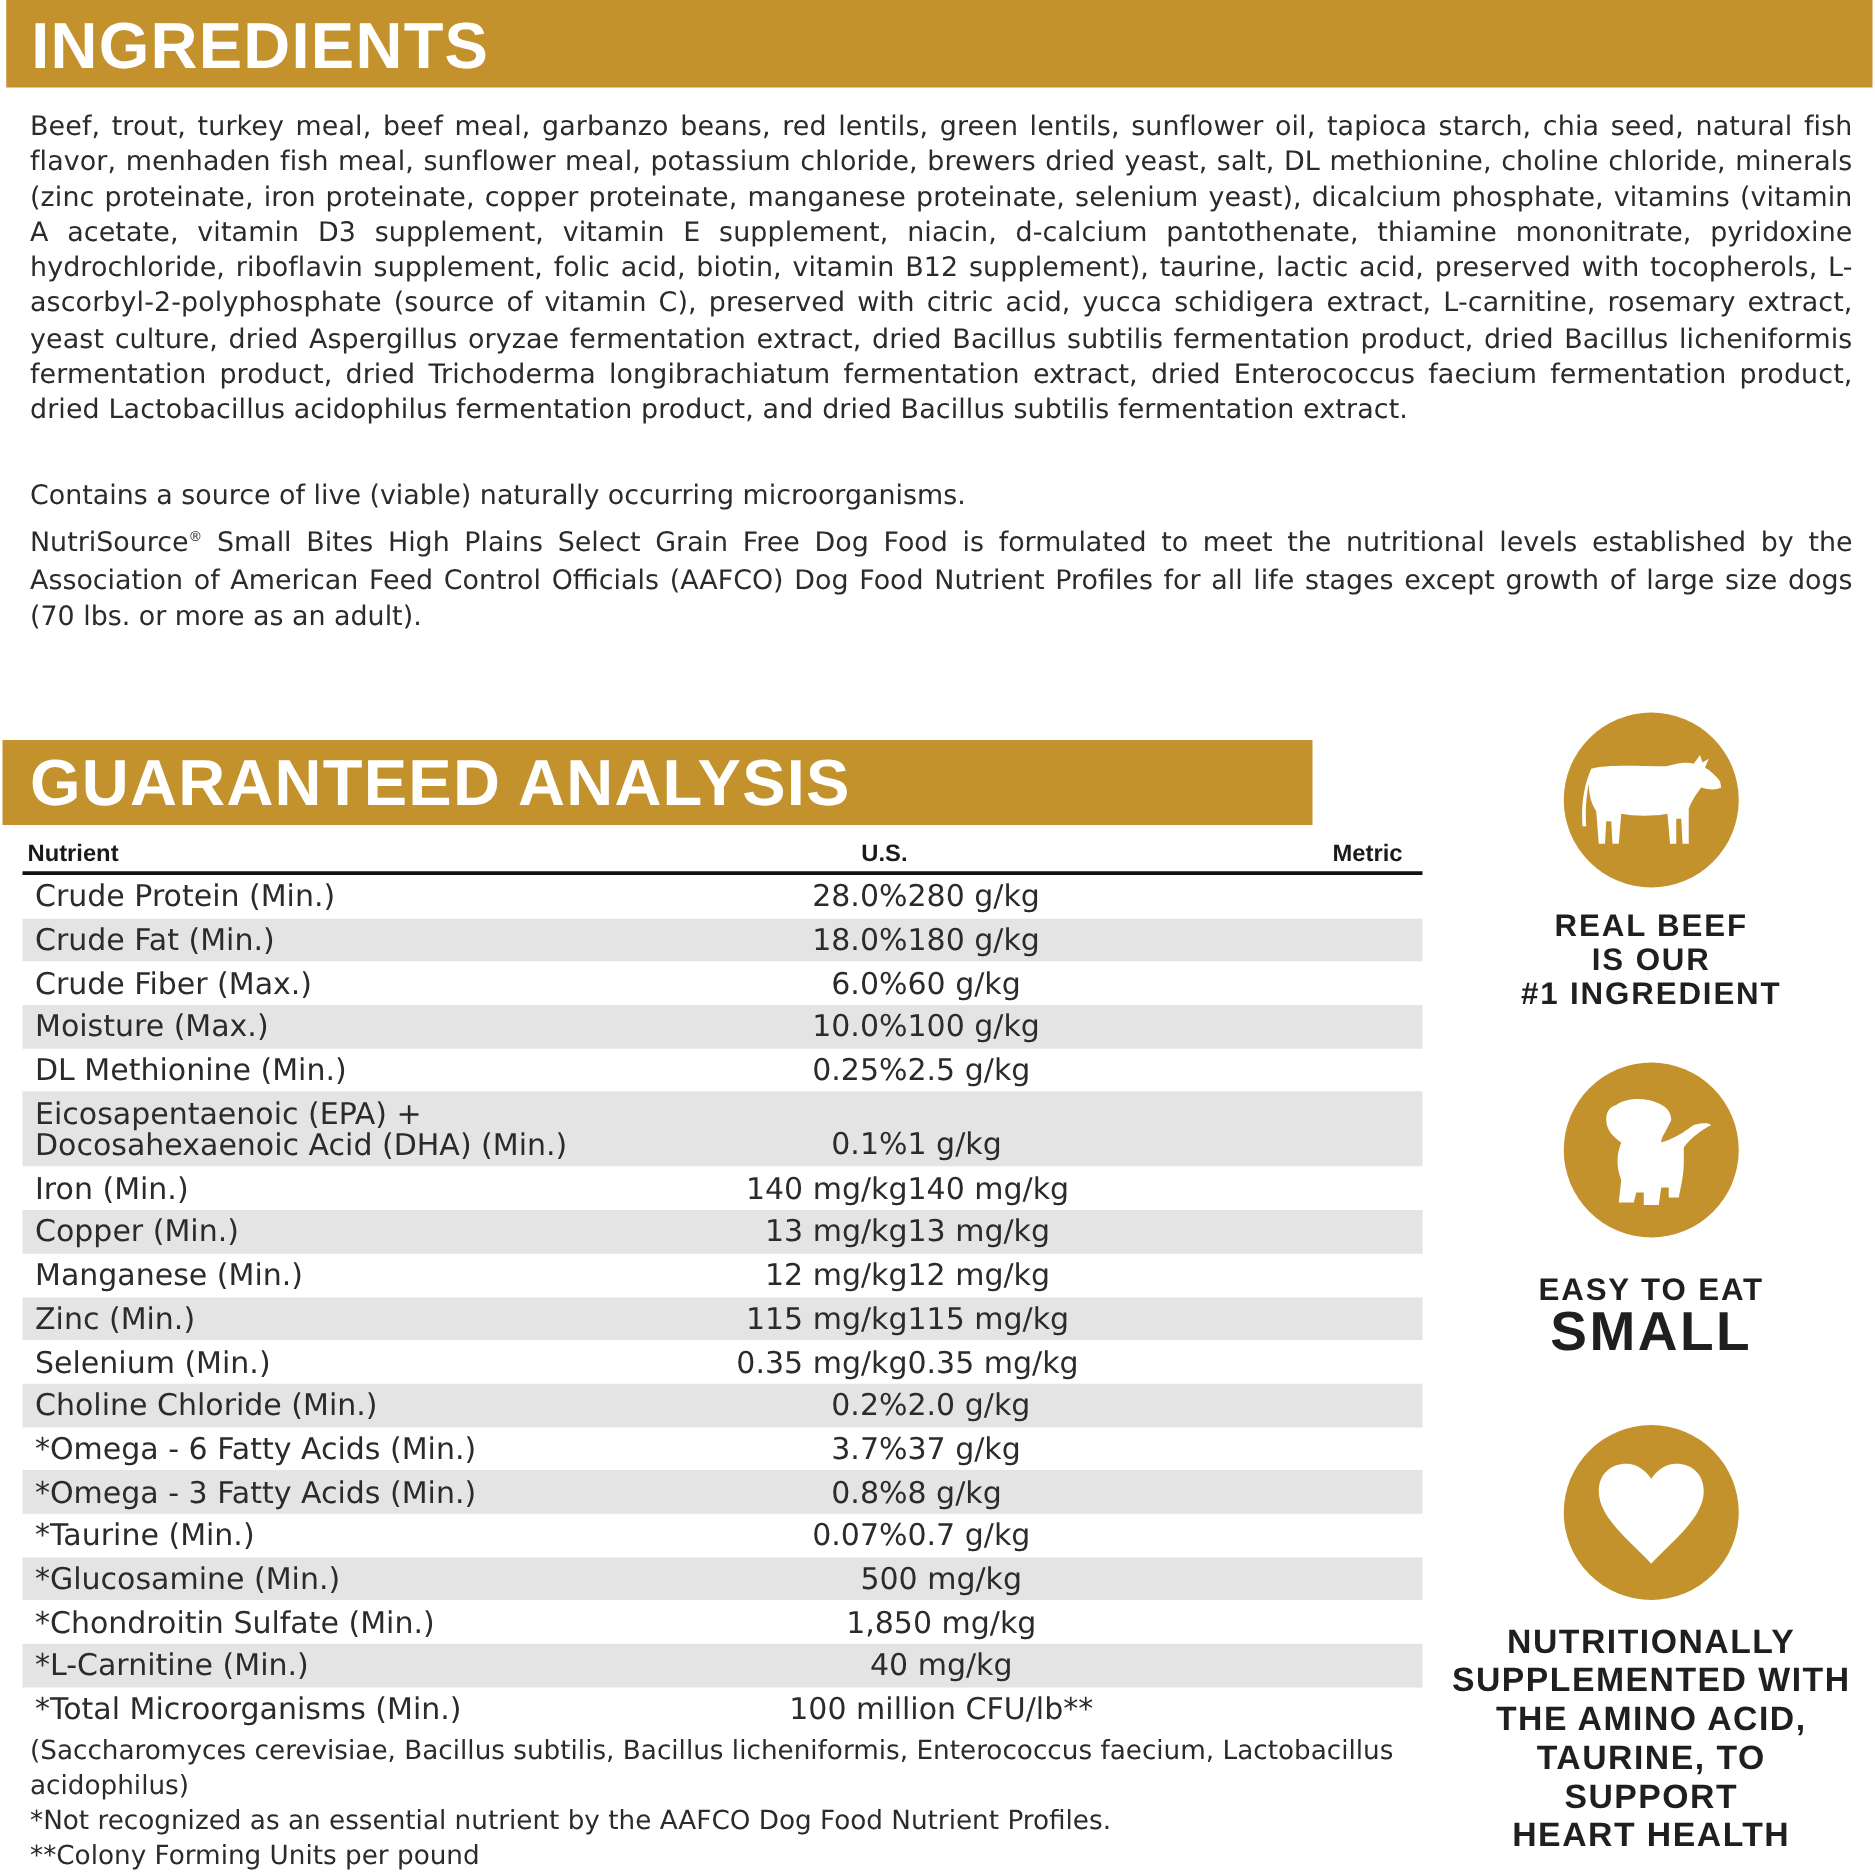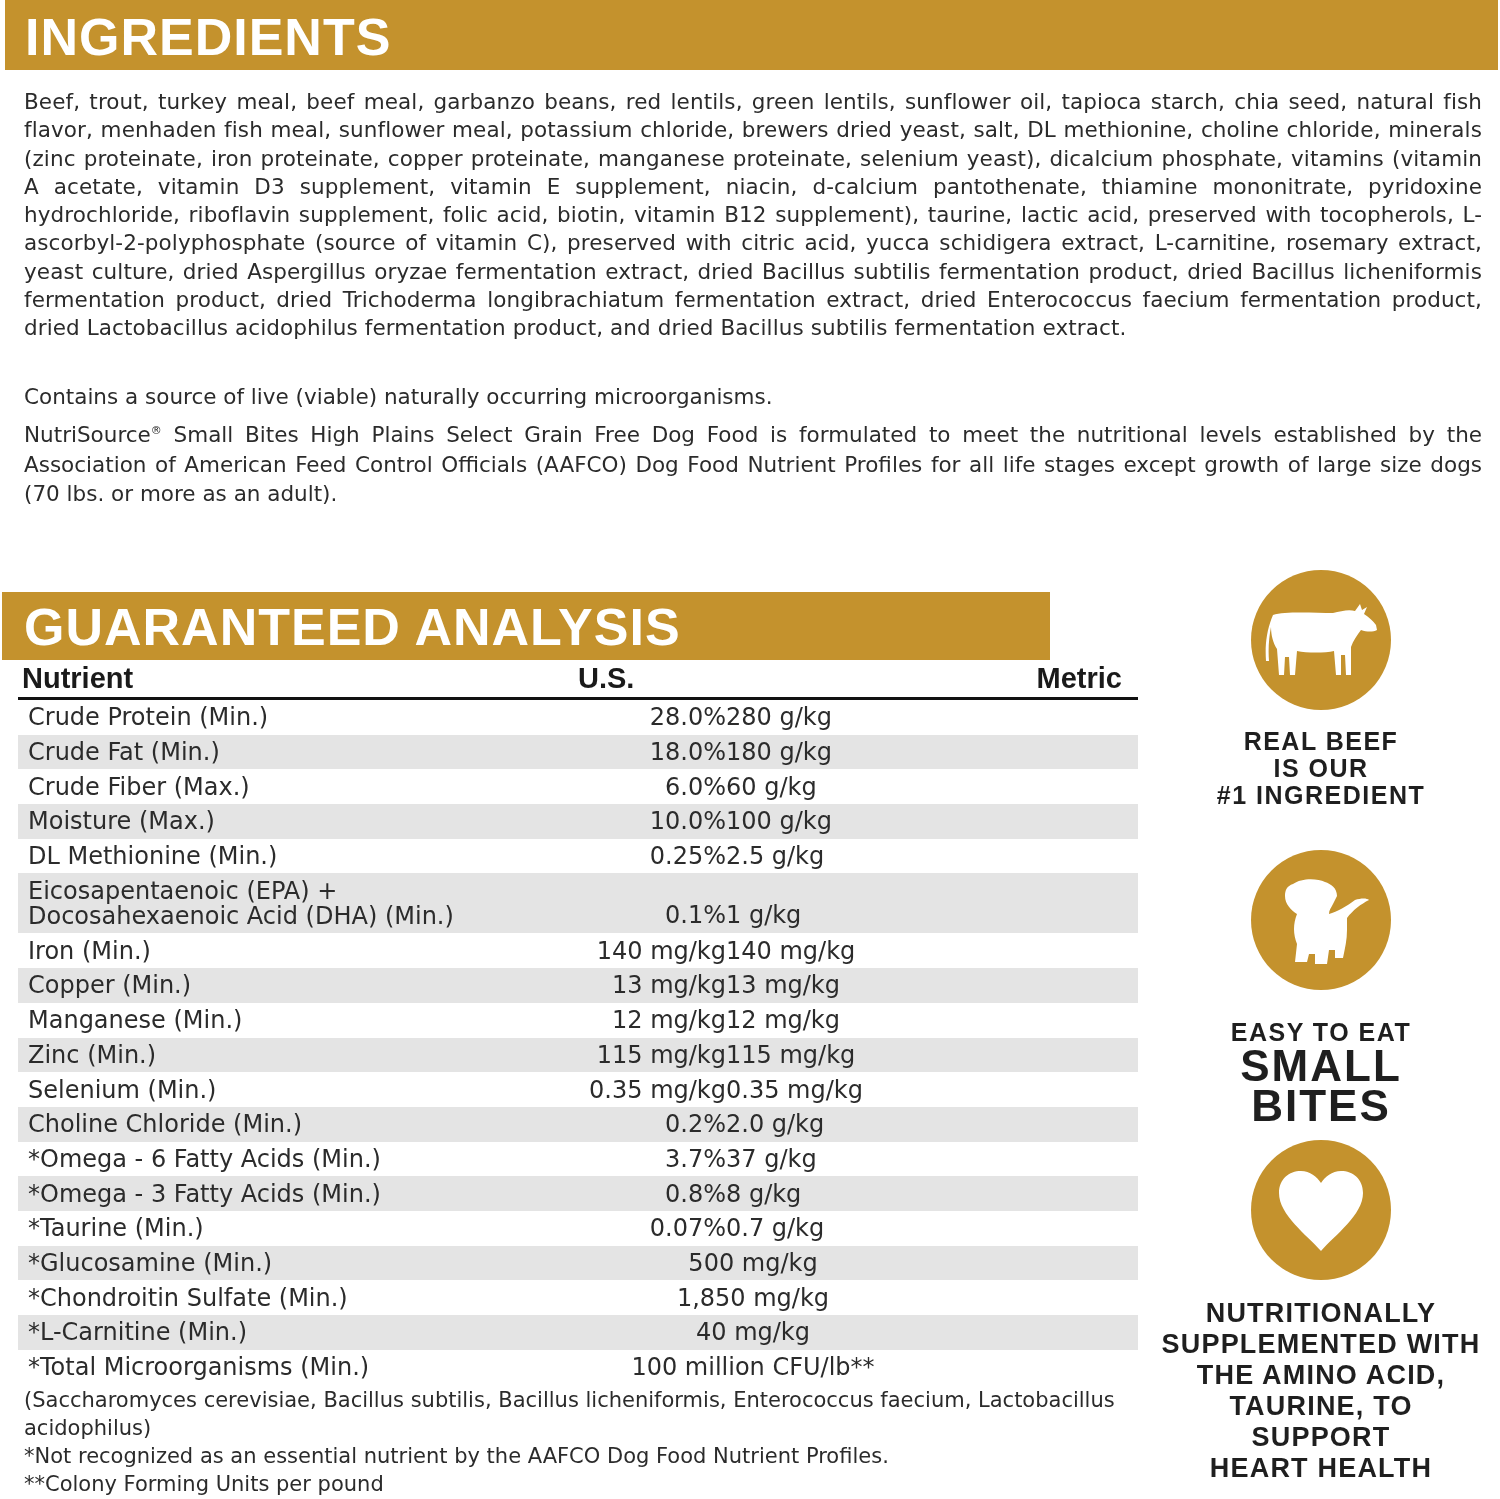--- a/index.html
+++ b/index.html
@@ -27,25 +27,25 @@
     font-size: 21.5px; line-height: 29.5px; color: #2b2b2b; text-align: justify;
   }
   #live-note { top: 382px; }
   #aafco-note { top: 420px; }
   sup { font-size: 11px; vertical-align: super; line-height: 0; }
 
   
   #ga-table { position: absolute; left: 18px; top: 664px; width: 1120px; }
   .thead {
     display: flex; height: 36px; align-items: flex-end;
-    font-family: "Liberation Sans", sans-serif; font-weight: bold; font-size: 29px; color: #1a1a1a;
+    font-family: "Liberation Sans", sans-serif; font-weight: bold; font-size: 19px; color: #1a1a1a;
     border-bottom: 3px solid #111; padding-bottom: 2px;
   }
   .thead .c1 { width: 560px; padding-left: 4px; }
-  .thead .c2 { width: 148px; }
+  .thead .c2 { width: 148px; text-align: right; }
   .thead .c3 { flex: 1; text-align: right; padding-right: 16px; }
 
   .row {
     display: flex; align-items: center; height: 34.7px;
     font-size: 24px; color: #2b2b2b;
   }
   .row.shaded { background: #e4e4e4; }
   .row .c1 { width: 560px; padding-left: 10px; white-space: nowrap; }
   .row .c2 { width: 148px; text-align: right; white-space: nowrap; }
   .row .c3 { flex: 1; text-align: left; padding-right: 16px; white-space: nowrap; }
@@ -210,21 +210,20 @@
 
 <div id="badge-bites" class="badge">
   <div class="circle">
     <svg width="100" height="100" viewBox="0 0 100 100">
       <path fill="#ffffff" d="M22 14 C30 8 46 8 54 12 C60 14 66 18 66 26 L62 34 C60 38 58 40 58 44 C66 42 76 36 84 30 C90 28 96 28 98 30 C90 34 82 40 76 48 L76 60 C76 70 74 78 72 88 L64 88 L64 80 L58 80 L56 94 L44 94 L44 84 L38 84 L36 92 L24 92 L26 74 C22 64 22 54 26 44 C20 40 14 34 14 26 C14 20 16 16 22 14 Z"></path>
     </svg>
   </div>
   <div class="badge-text line-small">EASY TO EAT</div>
   <div class="badge-text line-big">
     <div>SMALL</div>
-    <div>BITES</div>
   </div>
 </div>
 
 <div id="badge-heart" class="badge">
   <div class="circle">
     <svg width="92" height="82" viewBox="0 0 92 82">
       <path fill="#ffffff" d="M46 82 C32 66 4 46 4 24 C4 10 14 2 26 2 C35 2 42 8 46 14 C50 8 57 2 66 2 C78 2 88 10 88 24 C88 46 60 66 46 82 Z"></path>
     </svg>
   </div>
   <div class="badge-text">

